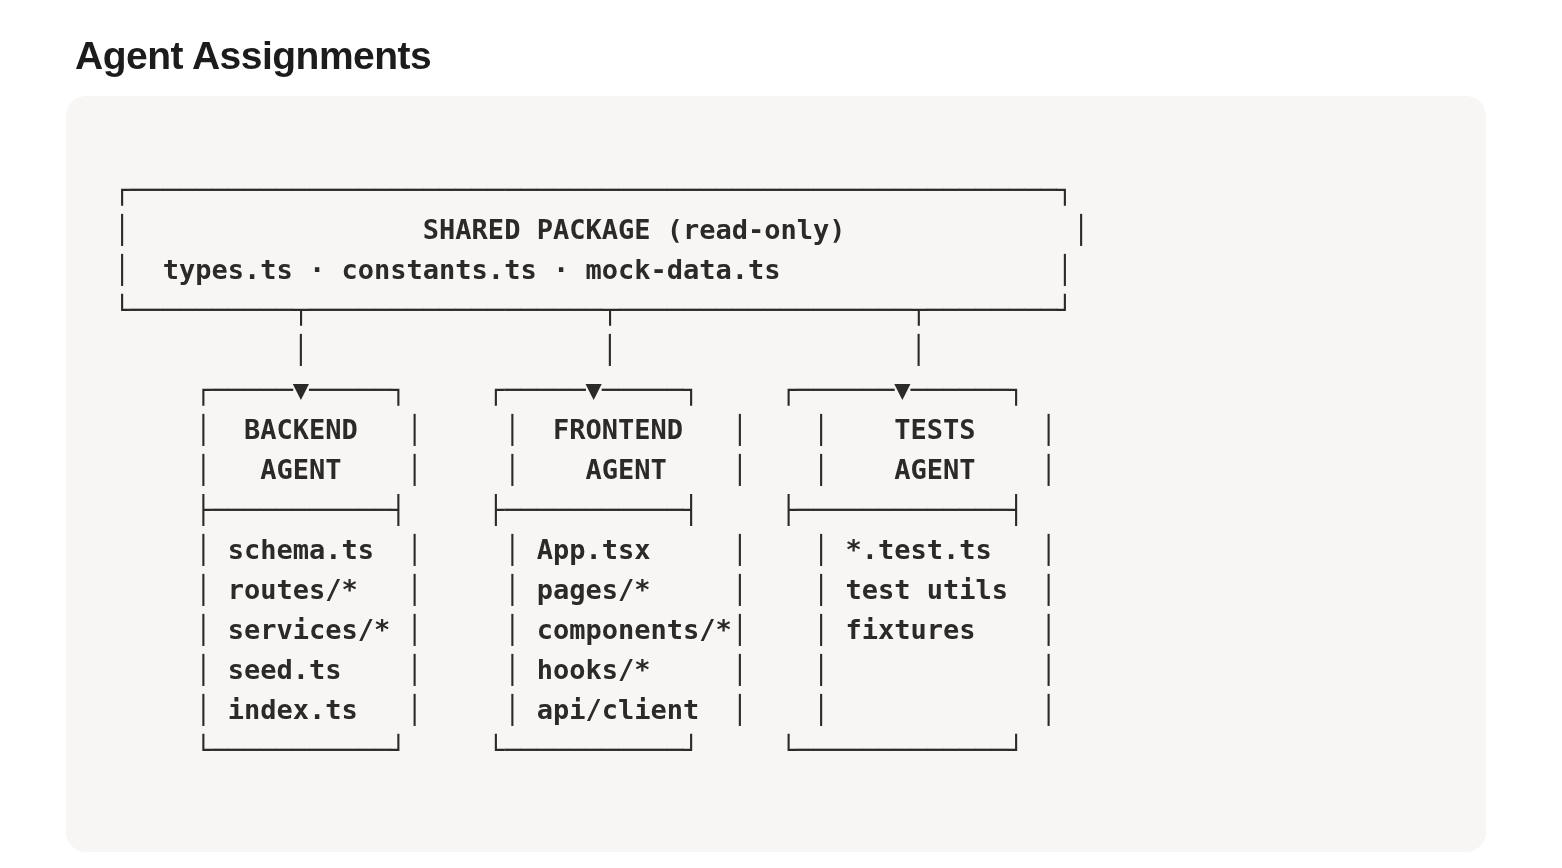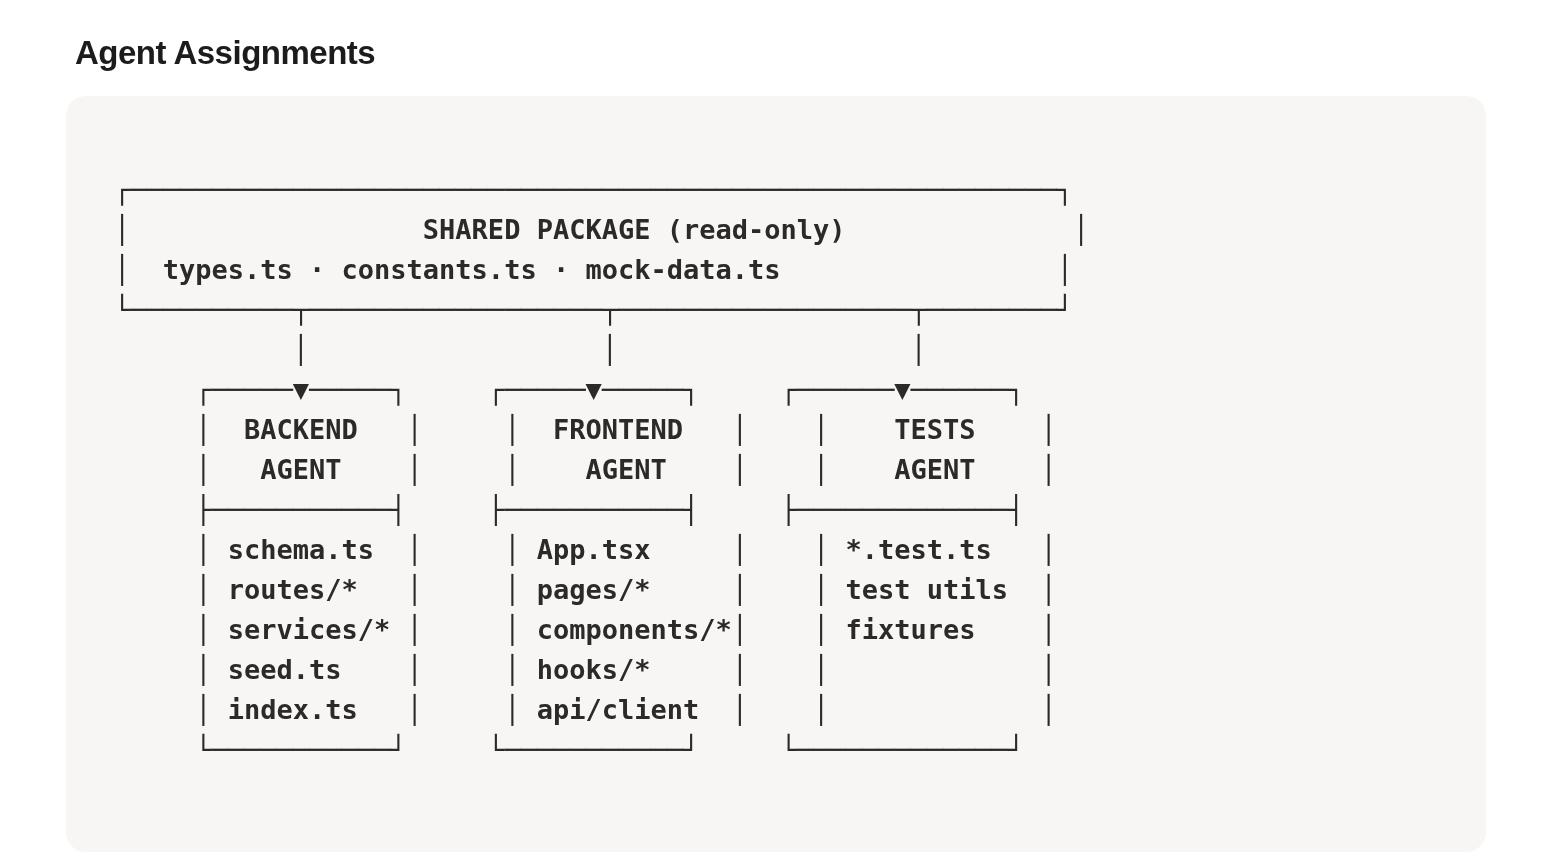--- a/index.html
+++ b/index.html
@@ -15,21 +15,21 @@
     position: relative;
     width: 1562px;
     height: 868px;
     background: #ffffff;
   }
   .page-title {
     position: absolute;
     left: 75px;
     top: 33px;
     margin: 0;
-    font-size: 33px;
+    font-size: 39px;
     line-height: 1.2;
     font-weight: 700;
     letter-spacing: -0.5px;
     color: #1c1c1c;
     font-family: "Liberation Sans", sans-serif;
   }
   .card {
     position: absolute;
     left: 66px;
     top: 96px;

